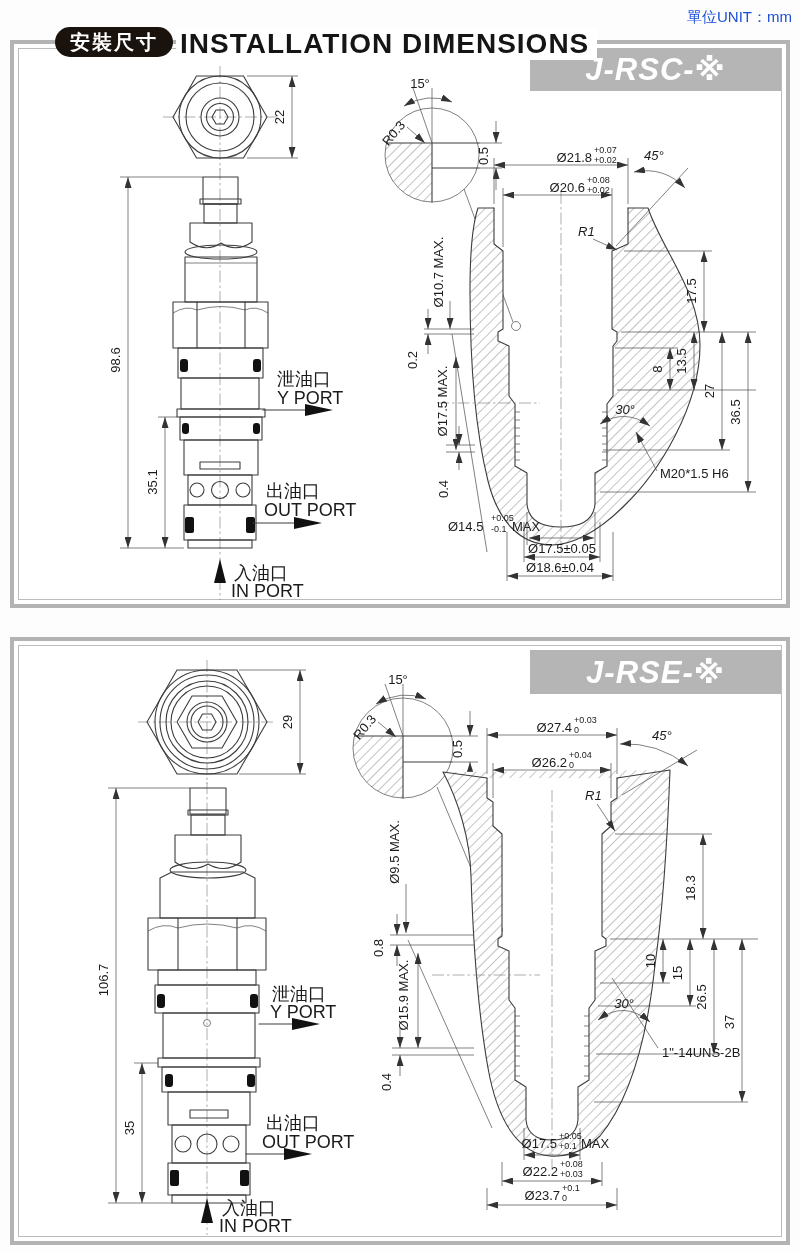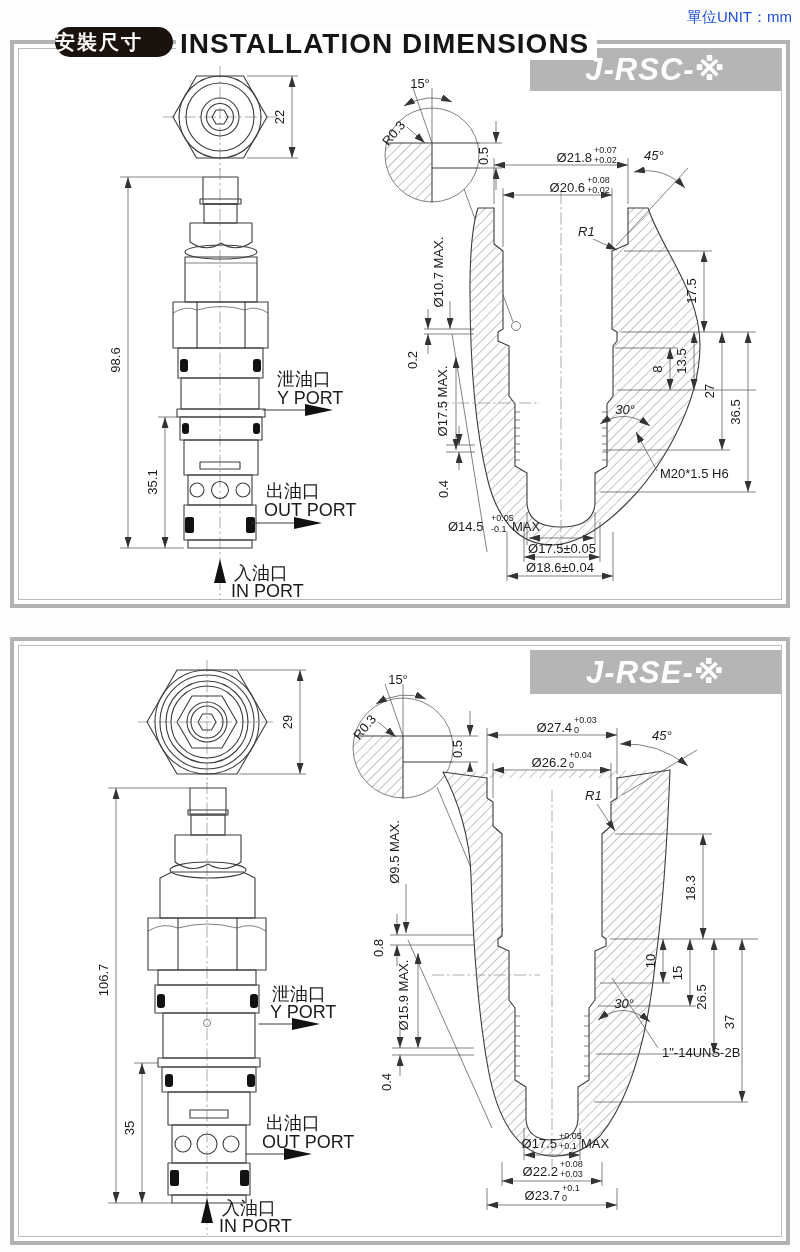--- a/index.html
+++ b/index.html
@@ -4,21 +4,21 @@
 <style>
   html,body{margin:0;padding:0;}
   body{width:800px;height:1252px;position:relative;background:#fdfdfd;
        font-family:"Liberation Sans","DejaVu Sans",sans-serif;}
   .panel{position:absolute;background:#fff;}
   .frame-outer{position:absolute;inset:0;border:4px solid #b3b3b3;}
   .frame-inner{position:absolute;inset:8px;border:1px solid #bcbcbc;}
   .banner{position:absolute;background:#b5b5b5;display:flex;align-items:center;justify-content:center;z-index:4;}
   .banner span{color:#fff;font-weight:bold;font-style:italic;font-size:31px;letter-spacing:1px;}
   .hdr-badge{position:absolute;left:55px;top:27px;width:118px;height:30px;background:#1a120c;
-             border-radius:16px;display:flex;align-items:center;justify-content:flex-start;z-index:6;}
+             border-radius:16px;display:flex;align-items:center;justify-content:center;z-index:6;}
   .hdr-badge span{color:#fff;font-weight:bold;font-size:20px;letter-spacing:2px;}
   .hdr-title{position:absolute;left:176px;top:28px;z-index:6;background:#fff;padding:0 8px 0 4px;}
   .hdr-title span{font-weight:bold;font-size:28px;letter-spacing:1px;color:#151515;white-space:nowrap;margin-top:48px;}
   .hdr-unit{position:absolute;right:8px;top:8px;font-size:15px;color:#1d4ed8;z-index:6;}
   svg{position:absolute;inset:0;z-index:2;}
   svg text{font-family:"Liberation Sans","DejaVu Sans",sans-serif;fill:#1b1b1b;}
   .t13{font-size:13px;} .t9{font-size:9px;} .cjk{font-size:18px;} .pen{font-size:18px;}
   .it{font-style:italic;}
   .mid{text-anchor:middle;} .end{text-anchor:end;}
   .ln{stroke:#3d3d3d;stroke-width:1.1;fill:none;stroke-linejoin:round;stroke-linecap:round;}

